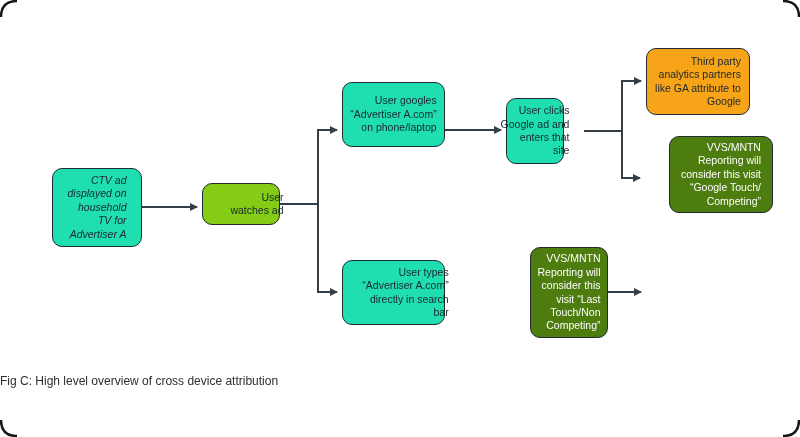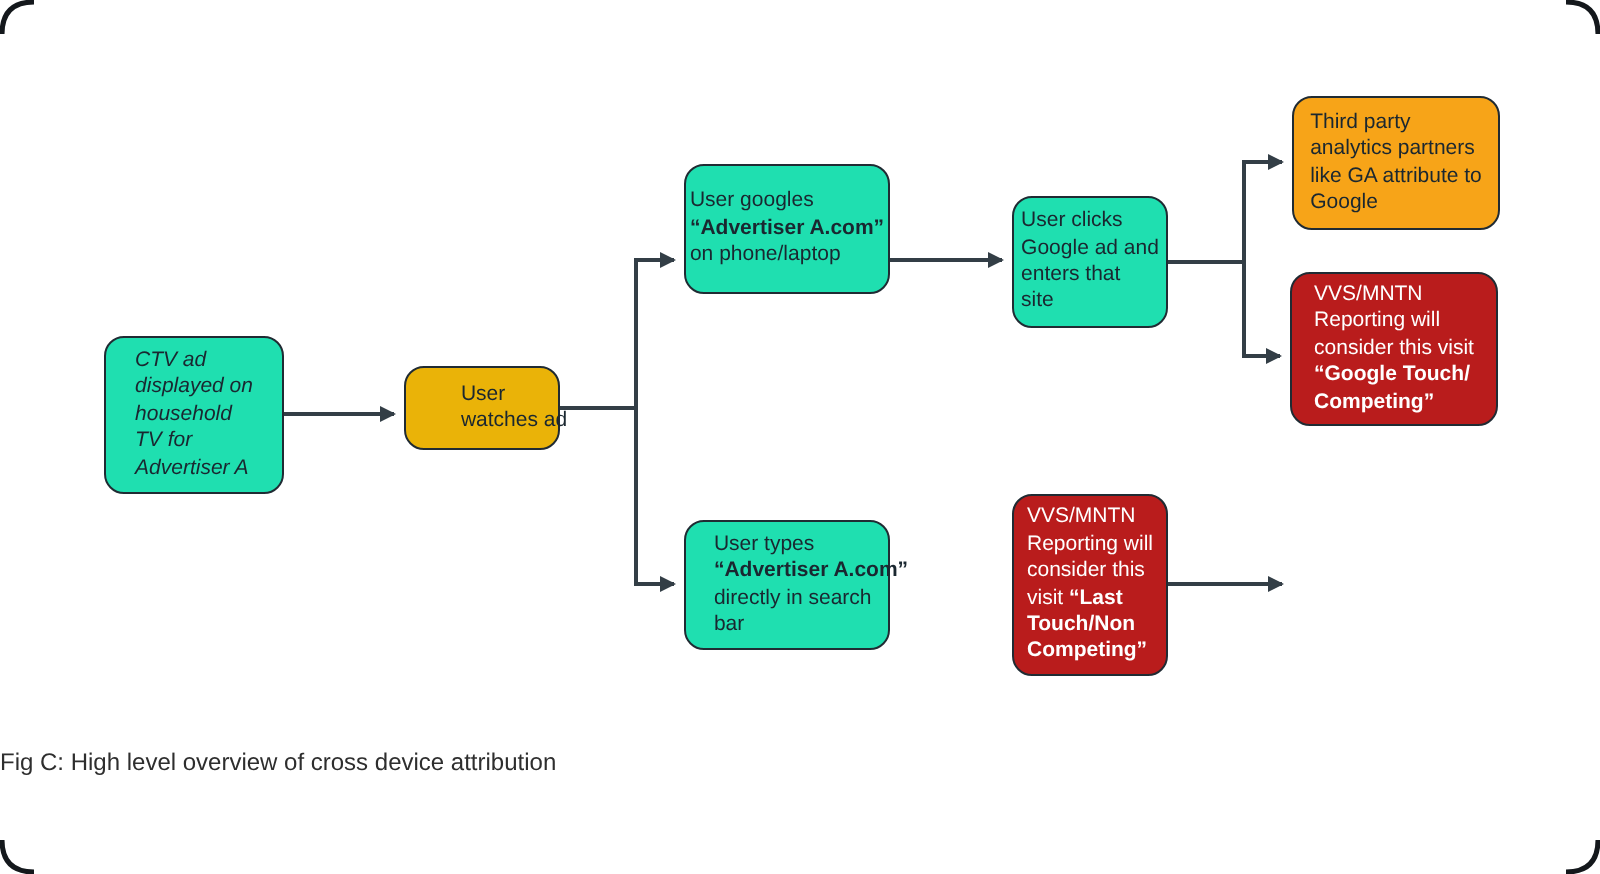--- a/index.html
+++ b/index.html
@@ -19,38 +19,38 @@
     width: 800px; height: 437px;
     pointer-events: none;
   }
   .node {
     position: absolute;
     display: flex;
     align-items: center;
     justify-content: center;
     border: 1.5px solid #202B33;
     border-radius: 10px;
-    text-align: left;
+    text-align: right;
     color: #1A2730;
     font-size: 10.5px;
     line-height: 1.28;
     font-weight: 400;
   }
   .node .txt { white-space: pre; display: inline-block; }
-  .node .txt b { font-weight: 700; }
+  .node .txt b { font-weight: 400; }
   .teal-bright { background: #1FDFB0; }
-  .teal-light  { background: #eab308; padding-left: 32px; }
-  .teal-dark   { background: #b91c1c; color: #ffffff; }
+  .teal-light  { background: #84cc16; padding-left: 32px; }
+  .teal-dark   { background: #4d7c0f; color: #ffffff; margin-left: 24px; }
   .orange      { background: #F7A418; }
 
   
   .n-ctv      { left: 52px;  top: 168px; width: 90px;  height: 79px; font-style: italic; }
   .n-watches  { left: 202px; top: 183px; width: 78px;  height: 42px; }
   .n-googles  { left: 342px; top: 82px;  width: 103px; height: 65px; }
-  .n-clicks   { left: 506px; top: 98px;  width: 78px;  height: 66px; }
+  .n-clicks   { left: 506px; top: 98px;  width: 58px;  height: 66px; }
   .n-third    { left: 646px; top: 48px;  width: 104px; height: 67px; }
   .n-first    { left: 645px; top: 136px; width: 104px; height: 77px; }
   .n-types    { left: 342px; top: 260px; width: 103px; height: 65px; padding-left: 24px; }
   .n-last     { left: 506px; top: 247px; width: 78px;  height: 91px; }
   .n-mntn     { left: 646px; top: 259px; width: 104px; height: 79px; }
 
   .caption {
     position: absolute;
     left: 0; right: 0; top: 374px;
     text-align: left;

